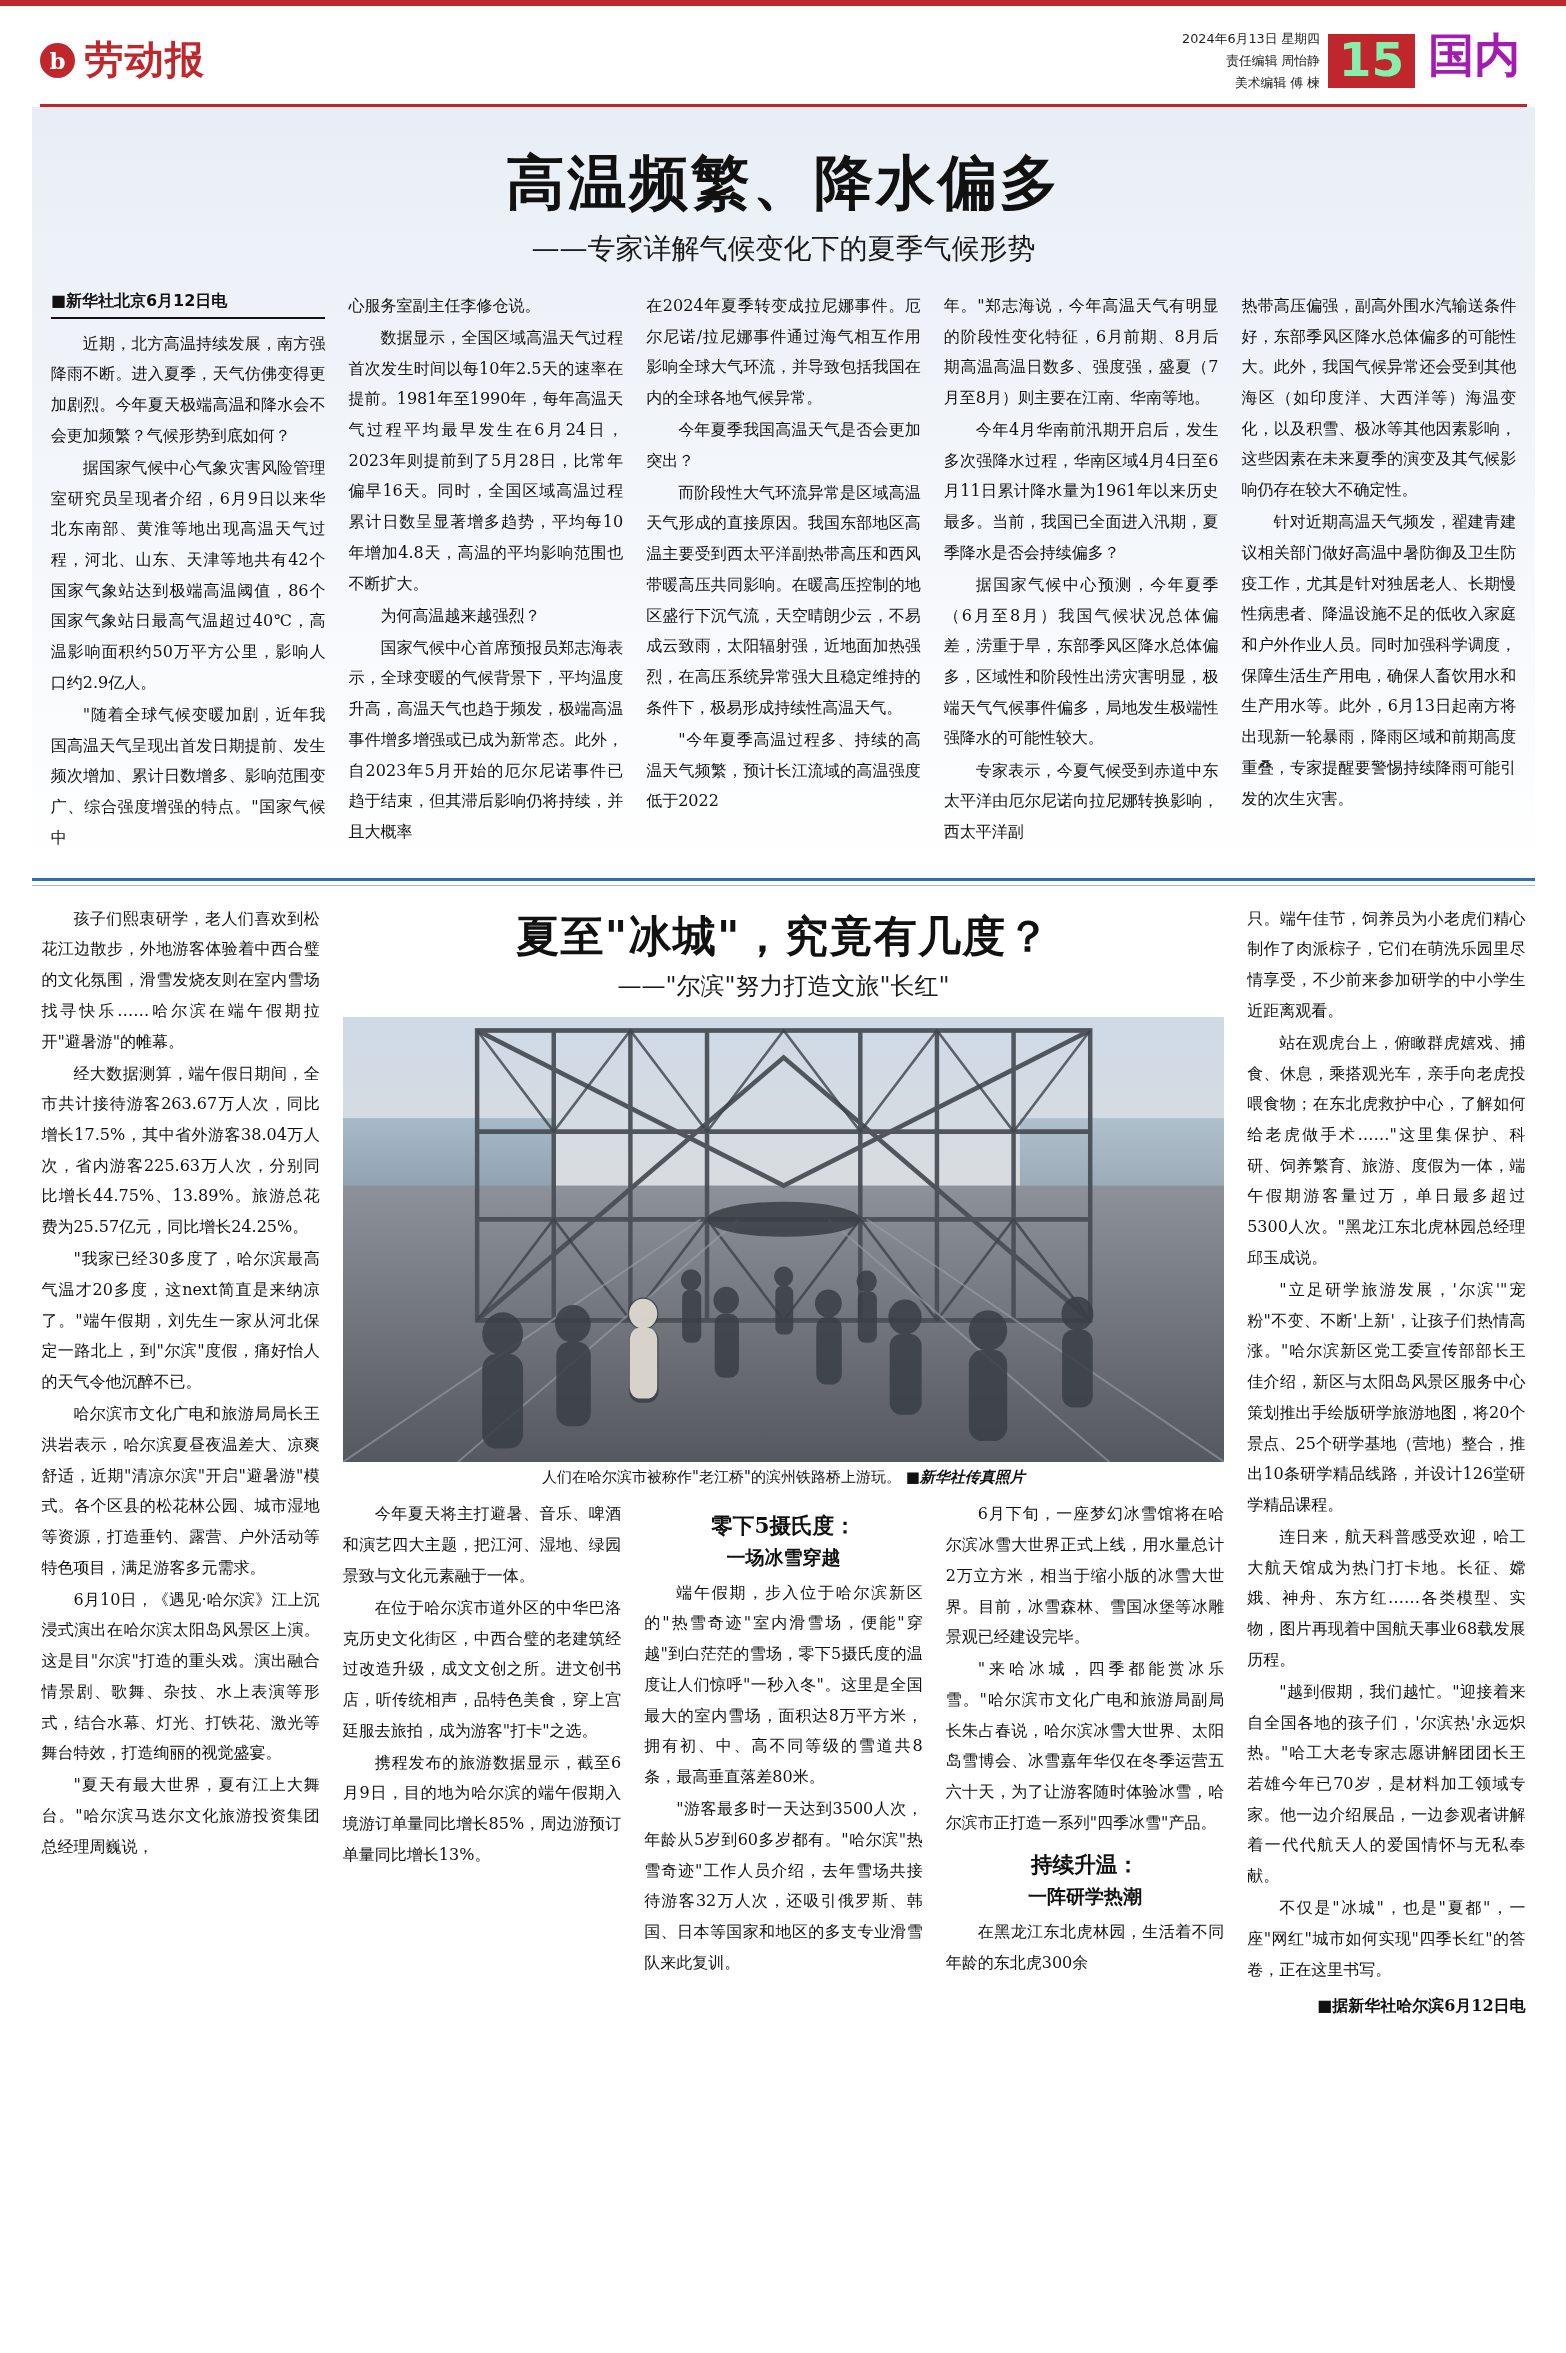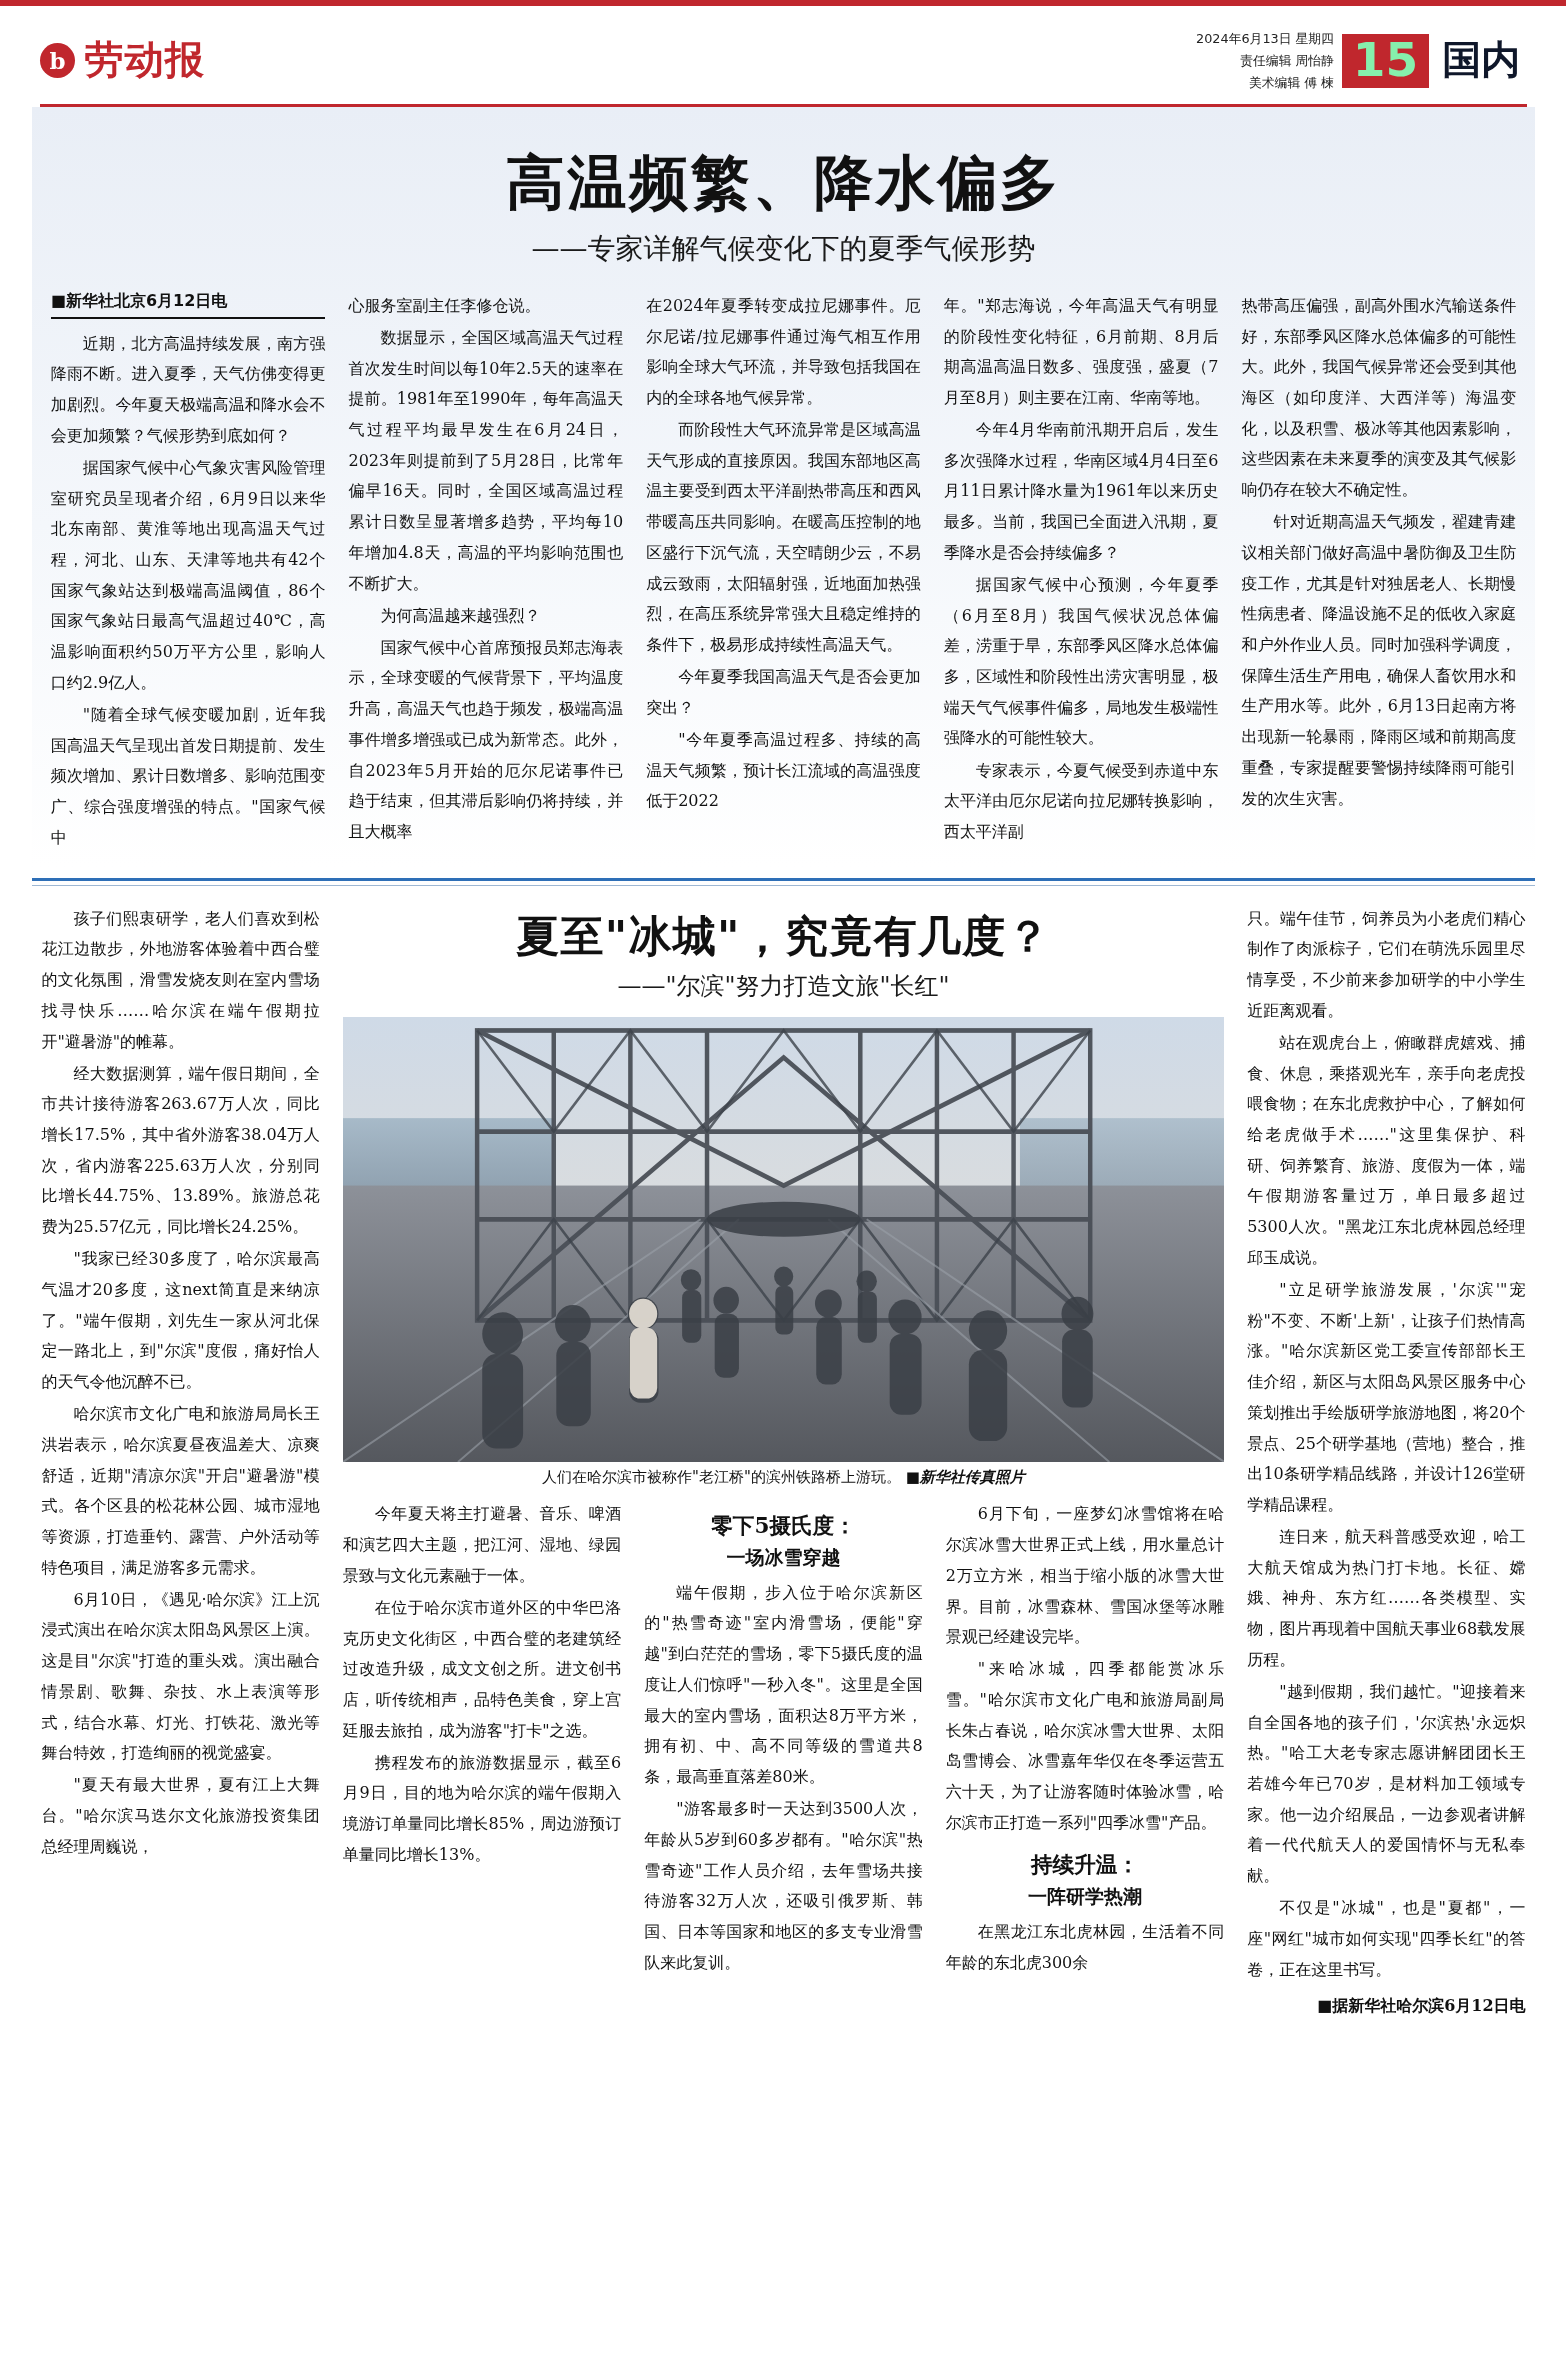--- a/index.html
+++ b/index.html
@@ -37,23 +37,23 @@
   .page-num-box{
     display:flex;align-items:center;gap:4px;
   }
   .page-num{
     background:#c0272d;color:#86efac;
     font-size:47px;font-weight:bold;
     padding:1.3px 10.8px 5.4px 10.8px;line-height:1;
     font-family:"DejaVu Sans","Liberation Sans",sans-serif;
   }
   .page-section{
-    font-size:39px;font-weight:bold;color:#0f172a;
+    font-size:46px;font-weight:bold;color:#a21caf;
     padding:0 6.7px 4px 9.4px;line-height:1;
-    font-family:Liberation Sans, sans-serif;
+    font-family:Liberation Mono, monospace;
   }
   .mast-rule{height:2.7px;background:#c0272d;margin:9.4px 40px 0 40px;}
 
   
   .article-top{
     margin:0 32px;
     background:linear-gradient(180deg,#e9eef6 0%,#f4f7fb 55%,#ffffff 100%);
     padding:20px 9.4px 0 9.4px;
     box-sizing:border-box;
   }
@@ -161,22 +161,22 @@
         <p class="body">"随着全球气候变暖加剧，近年我国高温天气呈现出首发日期提前、发生频次增加、累计日数增多、影响范围变广、综合强度增强的特点。"国家气候中</p>
       </div>
       <div>
         <p class="body noindent">心服务室副主任李修仓说。</p>
         <p class="body">数据显示，全国区域高温天气过程首次发生时间以每10年2.5天的速率在提前。1981年至1990年，每年高温天气过程平均最早发生在6月24日，2023年则提前到了5月28日，比常年偏早16天。同时，全国区域高温过程累计日数呈显著增多趋势，平均每10年增加4.8天，高温的平均影响范围也不断扩大。</p>
         <p class="body">为何高温越来越强烈？</p>
         <p class="body">国家气候中心首席预报员郑志海表示，全球变暖的气候背景下，平均温度升高，高温天气也趋于频发，极端高温事件增多增强或已成为新常态。此外，自2023年5月开始的厄尔尼诺事件已趋于结束，但其滞后影响仍将持续，并且大概率</p>
       </div>
       <div>
         <p class="body noindent">在2024年夏季转变成拉尼娜事件。厄尔尼诺/拉尼娜事件通过海气相互作用影响全球大气环流，并导致包括我国在内的全球各地气候异常。</p>
+        <p class="body">今年夏季我国高温天气是否会更加突出？</p>
         <p class="body">而阶段性大气环流异常是区域高温天气形成的直接原因。我国东部地区高温主要受到西太平洋副热带高压和西风带暖高压共同影响。在暖高压控制的地区盛行下沉气流，天空晴朗少云，不易成云致雨，太阳辐射强，近地面加热强烈，在高压系统异常强大且稳定维持的条件下，极易形成持续性高温天气。</p>
-        <p class="body">今年夏季我国高温天气是否会更加突出？</p>
         <p class="body">"今年夏季高温过程多、持续的高温天气频繁，预计长江流域的高温强度低于2022</p>
       </div>
       <div>
         <p class="body noindent">年。"郑志海说，今年高温天气有明显的阶段性变化特征，6月前期、8月后期高温高温日数多、强度强，盛夏（7月至8月）则主要在江南、华南等地。</p>
         <p class="body">今年4月华南前汛期开启后，发生多次强降水过程，华南区域4月4日至6月11日累计降水量为1961年以来历史最多。当前，我国已全面进入汛期，夏季降水是否会持续偏多？</p>
         <p class="body">据国家气候中心预测，今年夏季（6月至8月）我国气候状况总体偏差，涝重于旱，东部季风区降水总体偏多，区域性和阶段性出涝灾害明显，极端天气气候事件偏多，局地发生极端性强降水的可能性较大。</p>
         <p class="body">专家表示，今夏气候受到赤道中东太平洋由厄尔尼诺向拉尼娜转换影响，西太平洋副</p>
       </div>
       <div>
         <p class="body noindent">热带高压偏强，副高外围水汽输送条件好，东部季风区降水总体偏多的可能性大。此外，我国气候异常还会受到其他海区（如印度洋、大西洋等）海温变化，以及积雪、极冰等其他因素影响，这些因素在未来夏季的演变及其气候影响仍存在较大不确定性。</p>

